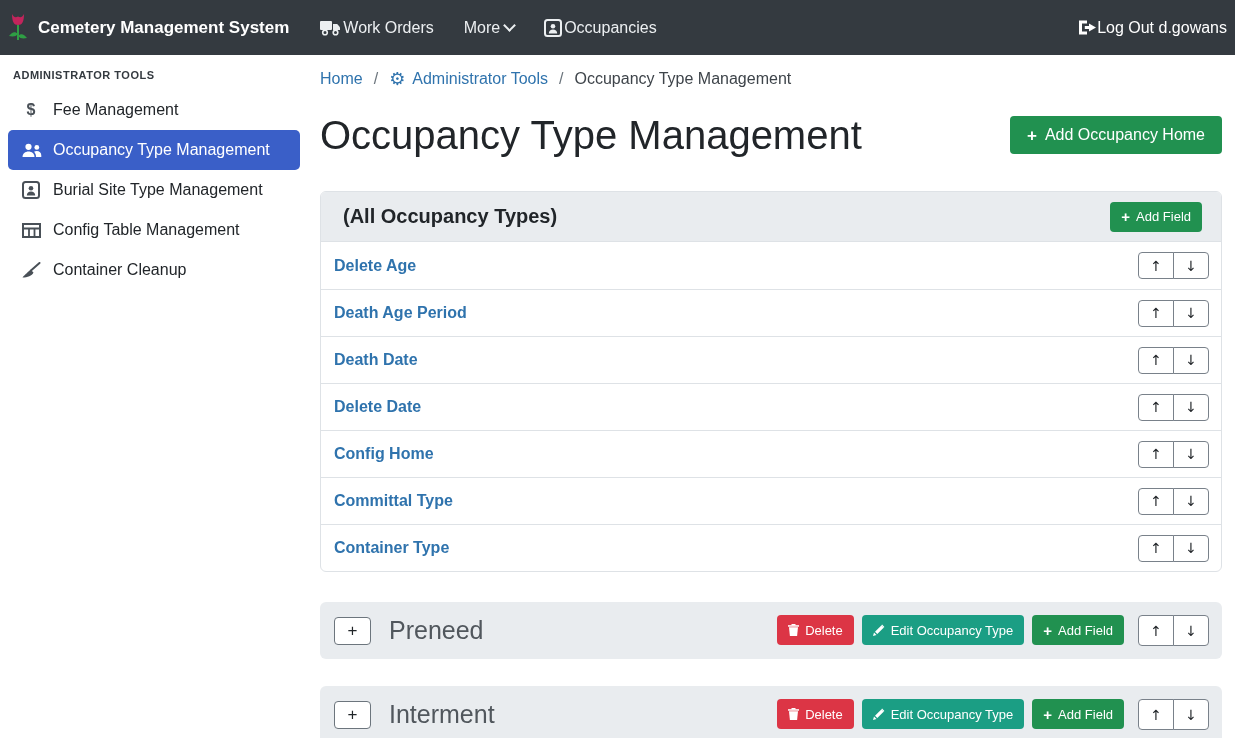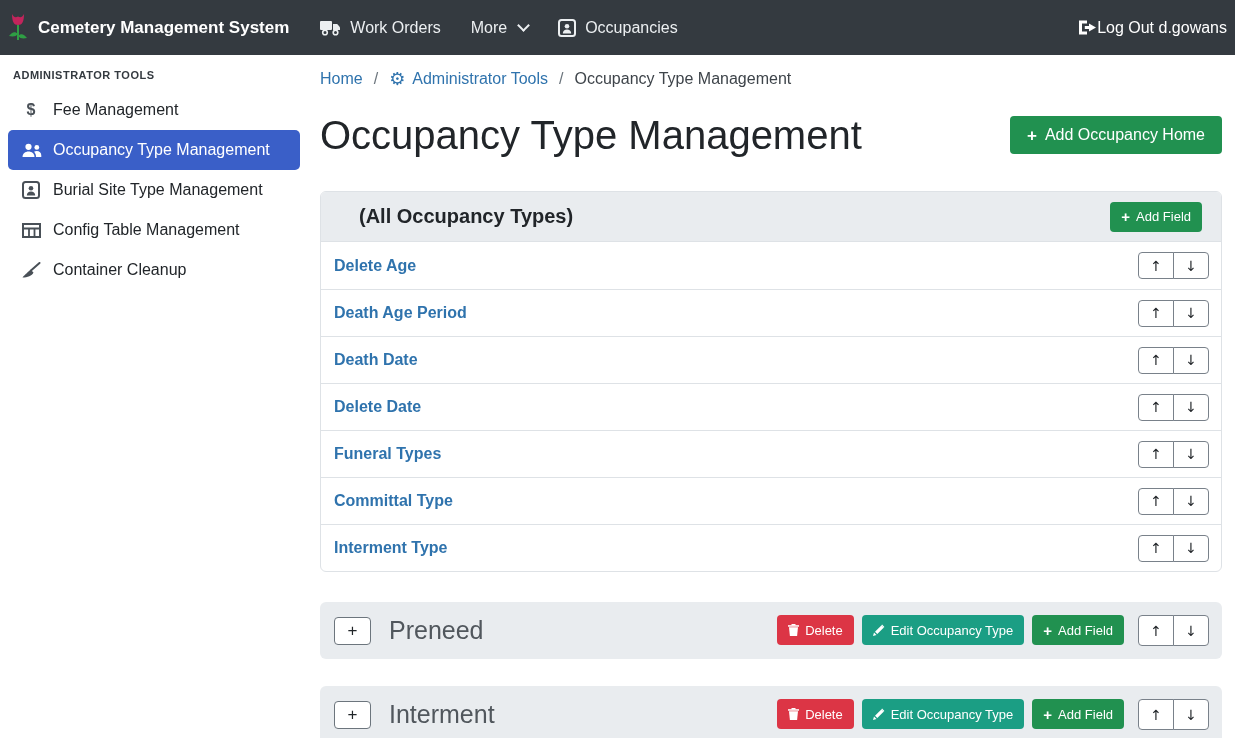--- a/index.html
+++ b/index.html
@@ -3,21 +3,21 @@
 <meta charset="utf-8">
 <style>
   *{box-sizing:border-box;margin:0;padding:0}
   html,body{width:1235px;height:738px}
   body{overflow:hidden;font-family:"Liberation Sans",sans-serif;background:#fff;color:#212529}
 
   
   .navbar{display:flex;align-items:center;height:55px;background:#343a40;padding:0 8px}
   .brand{display:flex;align-items:center;gap:10px;color:#fff;font-weight:700;font-size:17px;cursor:pointer}
   .nav-links{display:flex;align-items:center;margin-left:16px}
-  .nav-item{display:flex;align-items:center;gap:9px;color:#eceff1;font-size:16px;padding:0 15px;height:55px;cursor:pointer}
+  .nav-item{display:flex;align-items:center;gap:2px;color:#eceff1;font-size:16px;padding:0 15px;height:55px;cursor:pointer}
   .chevron{width:9px;height:9px;border-right:2px solid #eceff1;border-bottom:2px solid #eceff1;transform:rotate(45deg);margin-top:-5px;margin-left:3px}
   .logout{margin-left:auto;display:flex;align-items:flex-start;gap:0;color:#fff;font-size:16px;cursor:pointer}
 
   
   .layout{display:flex;height:683px}
   .sidebar{width:308px;flex:none;padding-top:4px}
   .sidebar-heading{padding:10px 13px 9px;font-size:11px;font-weight:700;letter-spacing:.5px;color:#343a40}
   .side-item{display:flex;align-items:center;height:40px;margin:0 8px;padding:0 10px;border-radius:5px;font-size:16px;color:#212529;cursor:pointer}
   .side-item .icon{width:26px;display:flex;justify-content:center;align-items:center;margin-right:9px;color:#495057;font-weight:700;font-size:16px}
   .side-item.active{background:#3a5fc8;color:#fff}
@@ -42,21 +42,21 @@
   .btn-green{background:#219150}
   .btn-teal{background:#1b9e84}
   .btn-red{background:#dc3545}
   .btn-lg{height:38px;padding:0 17px;font-size:16px}
   .btn-sm{height:30px;padding:0 11px;font-size:13px;gap:6px}
   .plus{font-weight:700;font-size:15px;line-height:1}
   .btn-lg .plus{font-size:17px}
 
   
   .panel{margin-top:26px;border:1px solid #dee2e6;border-radius:6px;overflow:hidden;background:#fff}
-  .panel-header{height:50px;background:#e9ecef;border-bottom:1px solid #dee2e6;display:flex;align-items:center;justify-content:space-between;padding:0 19px 0 38px}
+  .panel-header{height:50px;background:#e9ecef;border-bottom:1px solid #dee2e6;display:flex;align-items:center;justify-content:space-between;padding:0 19px 0 22px}
   .panel-title{font-size:20px;font-weight:600;color:#212529}
   .field-row{height:47px;display:flex;align-items:center;justify-content:space-between;padding:0 12px 0 13px;border-top:1px solid #dee2e6}
   .field-row.first{border-top:none}
   .field-link{color:#2f73ad;font-weight:700;font-size:16px;text-decoration:none;cursor:pointer}
   .btn-group{display:flex}
   .arrow-btn{width:36px;height:27px;background:#fff;border:1px solid #79818a;display:flex;align-items:center;justify-content:center;font-size:14px;color:#212529;cursor:pointer;font-family:"DejaVu Sans",sans-serif;padding:0}
   .arrow-btn.up{border-radius:4px 0 0 4px}
   .arrow-btn.down{border-radius:0 4px 4px 0;margin-left:-1px}
 
   
@@ -249,21 +249,21 @@
           <button class="arrow-btn up">
               <span>↑</span>
             </button>
           <button class="arrow-btn down">
               <span>↓</span>
             </button>
         </div>
       </div>
 
       <div class="field-row">
-        <a class="field-link">Funeral Types</a>
+        <a class="field-link">Config Home</a>
         <div class="btn-group">
           <button class="arrow-btn up">
               <span>↑</span>
             </button>
           <button class="arrow-btn down">
               <span>↓</span>
             </button>
         </div>
       </div>
 
@@ -273,21 +273,21 @@
           <button class="arrow-btn up">
               <span>↑</span>
             </button>
           <button class="arrow-btn down">
               <span>↓</span>
             </button>
         </div>
       </div>
 
       <div class="field-row">
-        <a class="field-link">Interment Type</a>
+        <a class="field-link">Container Type</a>
         <div class="btn-group">
           <button class="arrow-btn up">
               <span>↑</span>
             </button>
           <button class="arrow-btn down">
               <span>↓</span>
             </button>
         </div>
       </div>
     </div>

